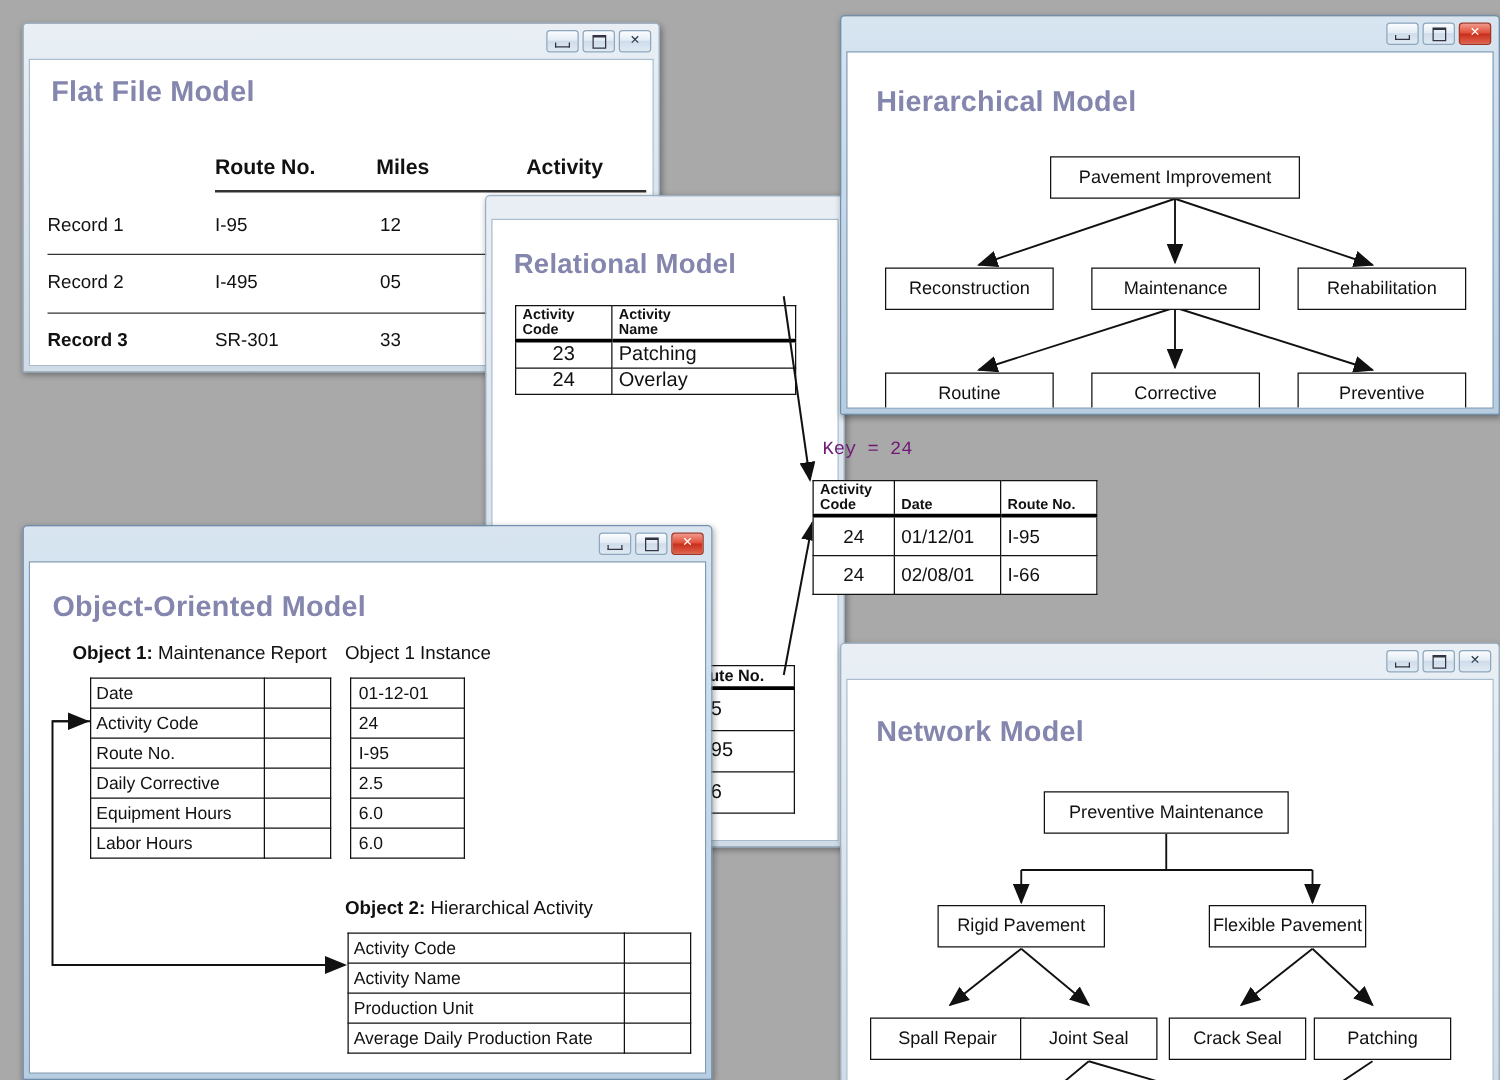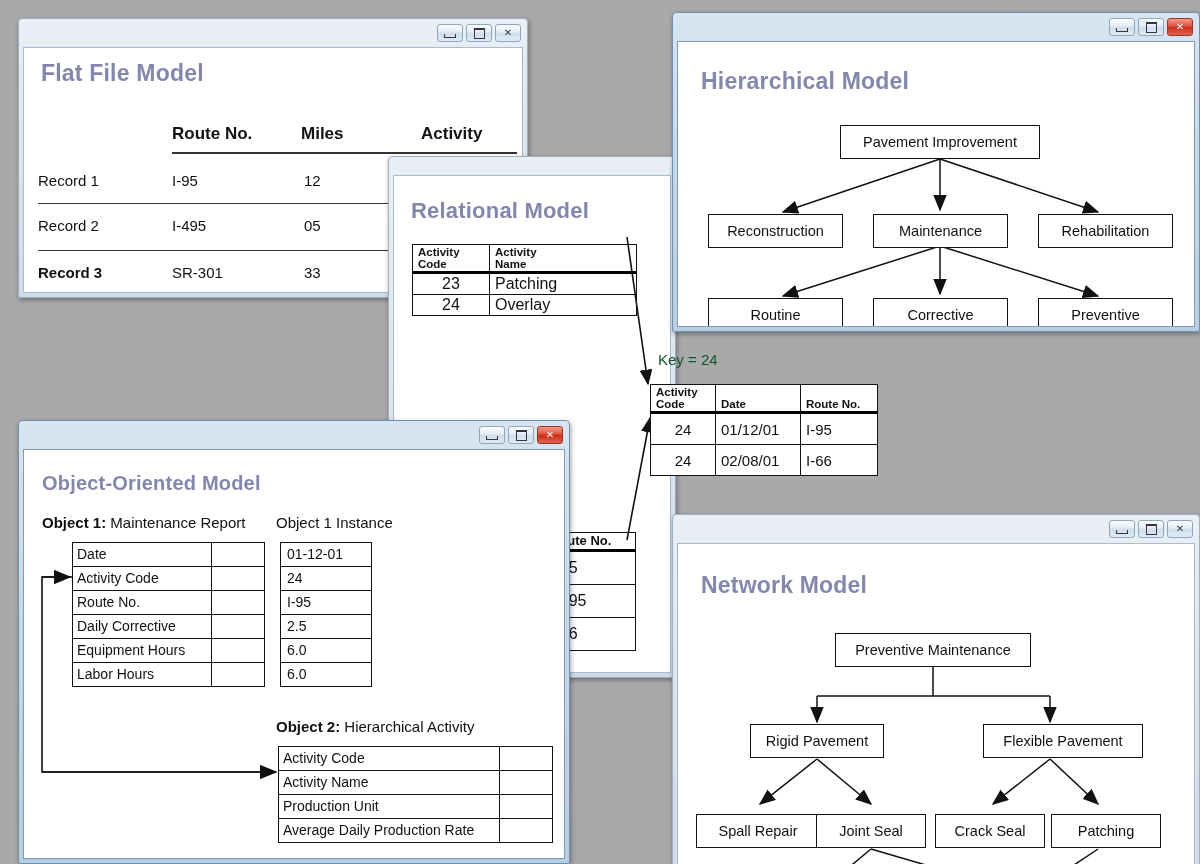--- a/index.html
+++ b/index.html
@@ -63,21 +63,21 @@
   
   .oolist{position:absolute;border-collapse:collapse;}
   .oolist td{border:1px solid #111;font-size:14px;color:#111;padding:0 4px;height:23px;
        line-height:23px;white-space:nowrap;background:#fff;}
   .oolist td.val{width:44px;}
   .ooinst{position:absolute;border-collapse:collapse;}
   .ooinst td{border:1px solid #111;font-size:14px;color:#111;padding:0 6px;height:23px;
        line-height:23px;white-space:nowrap;background:#fff;min-width:78px;}
   .oohead{position:absolute;font-size:15px;color:#111;white-space:nowrap;}
   .oohead b{font-weight:bold;}
-  .keylabel{position:absolute;font-size:15px;color:#14532d;}
+  .keylabel{position:absolute;font-size:15px;color:#701a75;font-family:Liberation Mono, monospace;}
 </style>
 </head>
 <body>
 
 <div class="win inactive" style="left:18px;top:18px;width:510px;height:280px;">
   <div class="titlebar">
     <div class="wbtns">
       <div class="wbtn">
           <i class="glyph-min"></i>
         </div>
@@ -284,21 +284,21 @@
       <line x1="372" y1="215" x2="420" y2="260" stroke="#111" stroke-width="1.5" marker-end="url(#ah3)"></line>
 
       <line x1="193" y1="305" x2="145" y2="345" stroke="#111" stroke-width="1.5" marker-end="url(#ah3)"></line>
       <line x1="193" y1="305" x2="330" y2="345" stroke="#111" stroke-width="1.5" marker-end="url(#ah3)"></line>
       <line x1="420" y1="305" x2="360" y2="345" stroke="#111" stroke-width="1.5" marker-end="url(#ah3)"></line>
     </svg>
 
     <div class="node" style="left:157px;top:89px;width:196px;height:34px;">Preventive Maintenance</div>
 
     <div class="node" style="left:72px;top:180px;width:134px;height:34px;">Rigid Pavement</div>
-    <div class="node" style="left:305px;top:180px;width:160px;height:34px;">Flexible Pavement</div>
+    <div class="node" style="left:289px;top:180px;width:126px;height:34px;">Flexible Pavement</div>
 
     <div class="node" style="left:18px;top:270px;width:124px;height:34px;">Spall Repair</div>
     <div class="node" style="left:138px;top:270px;width:110px;height:34px;">Joint Seal</div>
     <div class="node" style="left:257px;top:270px;width:110px;height:34px;">Crack Seal</div>
     <div class="node" style="left:373px;top:270px;width:110px;height:34px;">Patching</div>
   </div>
 </div>
 
 <div class="win" style="left:18px;top:420px;width:552px;height:444px;z-index:14;">
   <div class="titlebar">
@@ -309,23 +309,23 @@
       <div class="wbtn">
           <i class="glyph-max"></i>
         </div>
       <div class="wbtn close-red">
           <span class="glyph-close">✕</span>
         </div>
     </div>
   </div>
   <div class="client">
 
-    <div class="wtitle" style="left:18px;top:22px;font-size:20px;">Object-Oriented Model</div>
-
-    <div class="oohead" style="left:18px;top:64px;">
+    <div class="wtitle" style="left:18px;top:22px;font-size:23px;">Object-Oriented Model</div>
+
+    <div class="oohead" style="left:34px;top:64px;">
       <b>Object 1:</b><span> Maintenance Report</span>
     </div>
     <div class="oohead" style="left:252px;top:64px;">Object 1 Instance</div>
 
     <table class="oolist" style="left:48px;top:92px;">
       <tbody>
           <tr>
             <td style="width:130px;">Date</td>
             <td class="val"></td>
           </tr>

